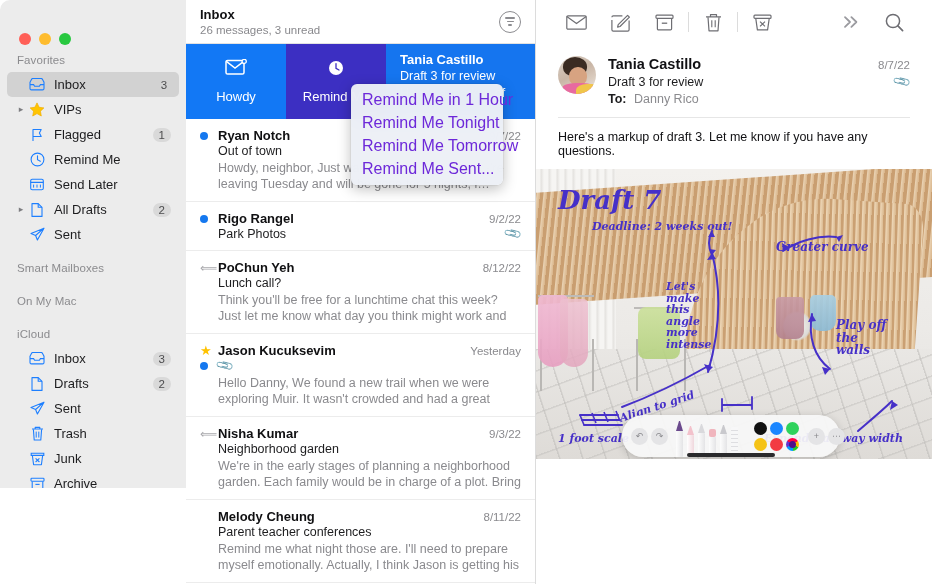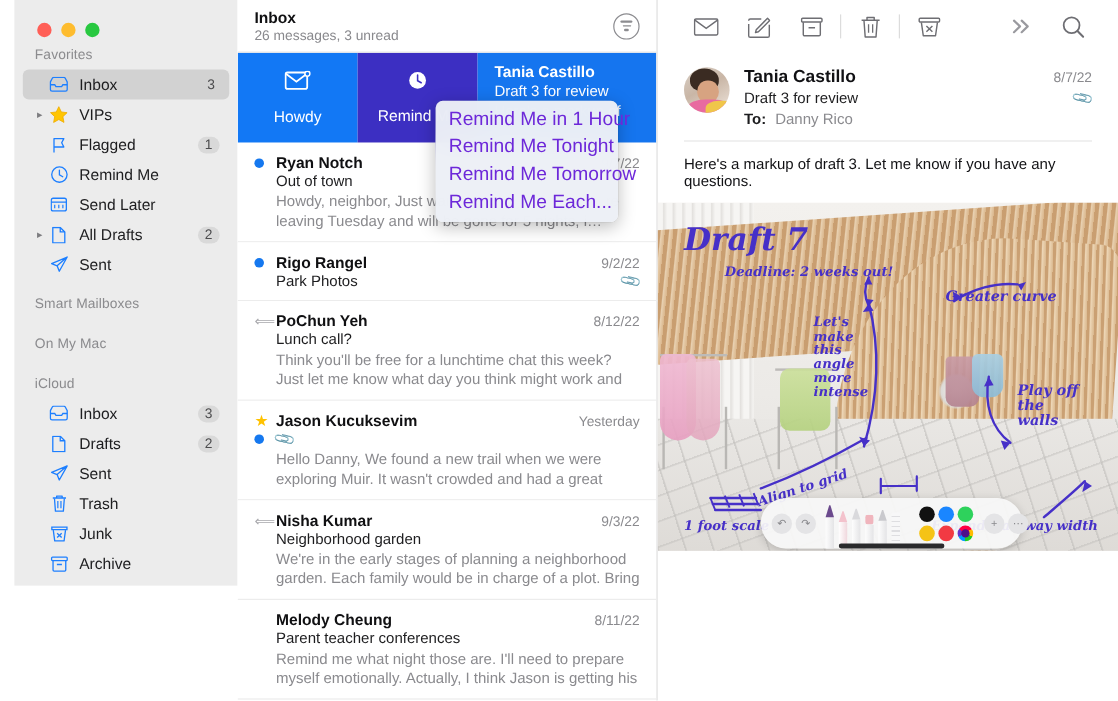--- a/index.html
+++ b/index.html
@@ -19,23 +19,22 @@
     border-radius: 10px;
     overflow: hidden;
   }
 
   
   .sidebar {
     width: 186px; height: 488px;
     background: #ececec;
     flex: 0 0 186px;
     position: relative;
-    padding-top: 0;
+    padding-top: 14px;
     overflow: hidden;
-    margin-left: 12px;
   }
   .traffic-lights {
     display: flex; gap: 8px;
     padding: 16px 0 0 19px;
     height: 34px;
     align-items: center;
   }
   .tl { width: 12px; height: 12px; border-radius: 50%; display: block; }
   .tl.red { background: #ff5f57; }
   .tl.yellow { background: #febc2e; }
@@ -725,21 +724,21 @@
       <div class="subject">
         <span class="stext">Parent teacher conferences</span>
       </div>
       <div class="preview">Remind me what night those are. I'll need to prepare myself emotionally. Actually, I think Jason is getting his work done…</div>
     </div>
 
     <div class="ctx-menu">
       <div class="ctx-item">Remind Me in 1 Hour</div>
       <div class="ctx-item">Remind Me Tonight</div>
       <div class="ctx-item">Remind Me Tomorrow</div>
-      <div class="ctx-item">Remind Me Each...</div>
+      <div class="ctx-item">Remind Me Sent...</div>
     </div>
   </div>
 
   <div class="reader">
 
     <div class="rd-toolbar">
       <div class="tb-btn">
         <svg width="21" height="15" viewBox="0 0 21 15">
             <rect x=".8" y=".8" width="19.4" height="13.4" rx="1.2" fill="none" stroke="#6e6e73" stroke-width="1.2"></rect>
             <path d="M.8 1.6 10.5 8.6 20.2 1.6" fill="none" stroke="#6e6e73" stroke-width="1.2"></path>
@@ -864,21 +863,21 @@
 
           <path d="M186 230 L186 242 M186 236 L216 236 M216 228 L216 240" stroke="#4630c8" stroke-width="1.8" stroke-linecap="round"></path>
 
           <path d="M322 262 C336 250 348 240 356 232" fill="none" stroke="#4630c8" stroke-width="2" stroke-linecap="round"></path>
           <path d="M356 232 l-2 9 l8 -5 z" fill="#4630c8"></path>
         </svg>
       </div>
 
       <span class="hw" style="left:22px; top:18px; font-size:26px;">Draft 7</span>
       <span class="hw" style="left:56px; top:52px; font-size:11px; line-height:1.15; white-space:pre;">Deadline: 2 weeks out!</span>
-      <span class="hw" style="left:130px; top:94px; font-size:11px; width:60px; white-space:normal;">Let's make this angle more intense</span>
+      <span class="hw" style="left:130px; top:112px; font-size:11px; width:60px; white-space:normal;">Let's make this angle more intense</span>
       <span class="hw" style="left:240px; top:72px; font-size:12px;">Greater curve</span>
       <span class="hw" style="left:300px; top:150px; font-size:12px; width:52px; white-space:normal;">Play off the walls</span>
       <span class="hw" style="left:82px; top:232px; font-size:11px; transform:rotate(-18deg);">Align to grid</span>
       <span class="hw" style="left:22px; top:264px; font-size:11px;">1 foot scale</span>
       <span class="hw" style="left:228px; top:264px; font-size:11px;">Expand walkway width</span>
 
       <div class="mk-toolbar">
         <span class="mk-circ">↶</span>
         <span class="mk-circ">↷</span>
         <span class="mk-tools">

